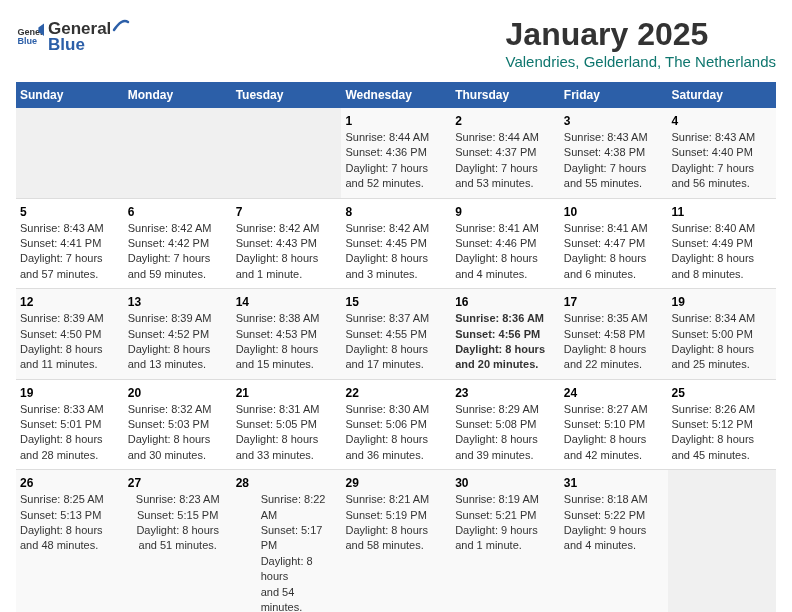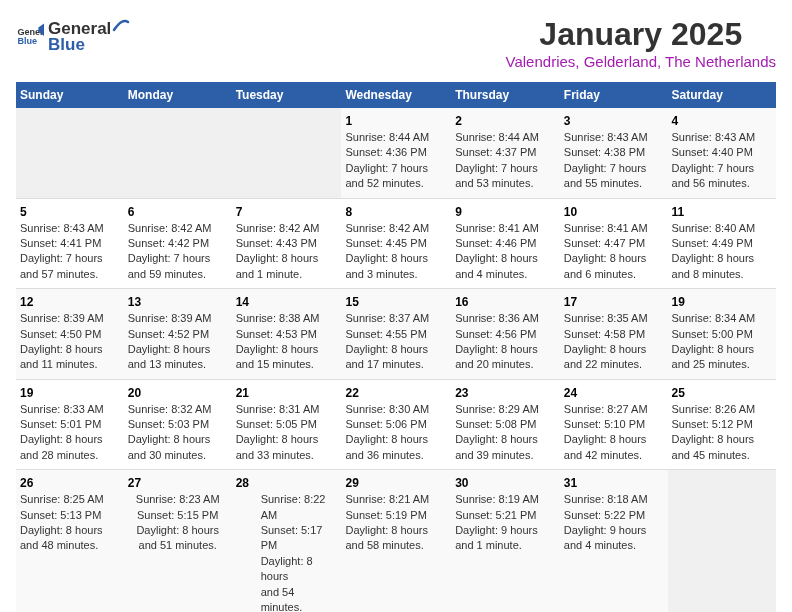--- a/index.html
+++ b/index.html
@@ -19,31 +19,31 @@
     .logo {
       display: flex;
       align-items: center;
       gap: 4px;
     }
     .logo-icon {
       width: 28px;
       height: 28px;
     }
     .title-area {
-      text-align: center;
+      text-align: left;
       margin-left: 44px;
     }
     .main-title {
       font-size: 32px;
       font-weight: bold;
       color: #333;
     }
     .subtitle {
       font-size: 15px;
-      color: #a21caf;
+      color: #0f766e;
     }
     table {
       width: 100%;
       border-collapse: collapse;
       font-size: 11px;
     }
     thead tr th {
       background-color: #2c5fa8;
       color: #fff;
       padding: 6px 4px;
@@ -226,21 +226,21 @@
         </td>
         <td>
           <div class="day-number">15</div>
           <div class="day-info" style="white-space: pre-line;">Sunrise: 8:37 AM
 Sunset: 4:55 PM
 Daylight: 8 hours
 and 17 minutes.</div>
         </td>
         <td>
           <div class="day-number">16</div>
-          <div class="day-info" style="white-space: pre-line;">Sunrise: 8:36 AM
+          <div class="day-info" style="white-space: pre-line; font-weight: bold;">Sunrise: 8:36 AM
 Sunset: 4:56 PM
 Daylight: 8 hours
 and 20 minutes.</div>
         </td>
         <td>
           <div class="day-number">17</div>
           <div class="day-info" style="white-space: pre-line;">Sunrise: 8:35 AM
 Sunset: 4:58 PM
 Daylight: 8 hours
 and 22 minutes.</div>

